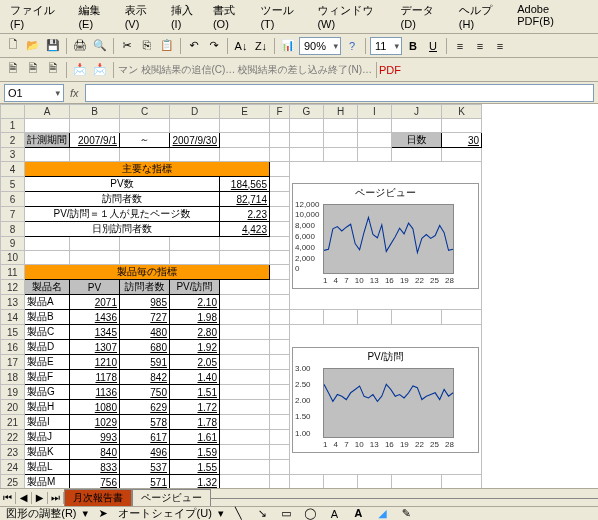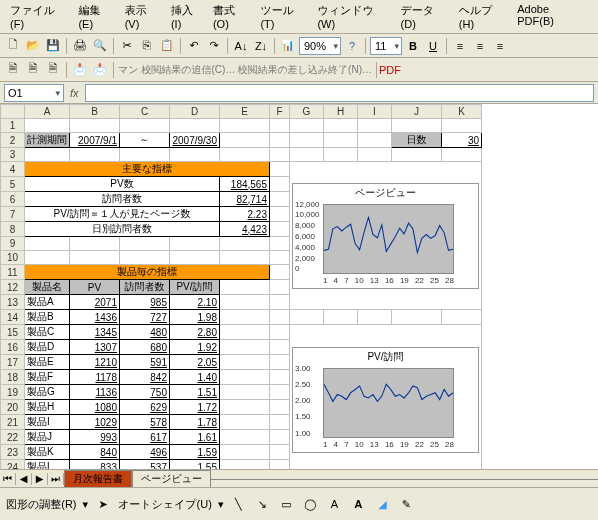--- a/index.html
+++ b/index.html
@@ -26,21 +26,21 @@
   .orange-hdr { background: #ff9900; text-align: center; font-weight: normal; margin-left: 41px; }
   .grey-hdr { background: #c0c0c0; text-align: center; }
   .bordered { border: 1px solid #000 !important; }
   .num { text-align: right; text-decoration: underline; }
   .ctr { text-align: center; }
   .chartbox { border: 1px solid #999; background: #fff; }
   .chart-title { text-align: center; font-size: 10px; padding: 2px 0; }
   .chart-area { position: relative; background: #c0c0c0; margin: 2px 24px 2px 30px; height: 70px; border: 1px solid #888; }
   .chart-yaxis { position: absolute; left: 2px; top: 16px; bottom: 14px; width: 28px; display: flex; flex-direction: column; justify-content: space-between; font-size: 8px; color: #333; text-align: left; }
   .chart-xaxis { display: flex; justify-content: space-between; margin: 0 24px 2px 30px; font-size: 8px; color: #333; }
-  .statusbar { display: flex; align-items: center; padding: 1px 6px; background: #ece9d8; border-top: 1px solid #aca899; height: 33px; font-size: 11px; gap: 6px; }
+  .statusbar { display: flex; align-items: center; padding: 1px 6px; background: #ece9d8; border-top: 1px solid #aca899; height: 14px; font-size: 11px; gap: 6px; }
   .tabs-row { display: flex; align-items: center; background: #ece9d8; border-top: 1px solid #aca899; height: 18px; font-size: 10px; }
   .tab-nav { display: flex; }
   .tab-nav span { width: 16px; text-align: center; border-right: 1px solid #aca899; cursor: default; }
   .sheet-tab { padding: 1px 8px; border: 1px solid #888; background: #c2410c; border-bottom: none; }
   .sheet-tab.inactive { background: #ece9d8; }
   svg.line { width: 100%; height: 100%; }
 </style>
 </head>
 <body>
 

